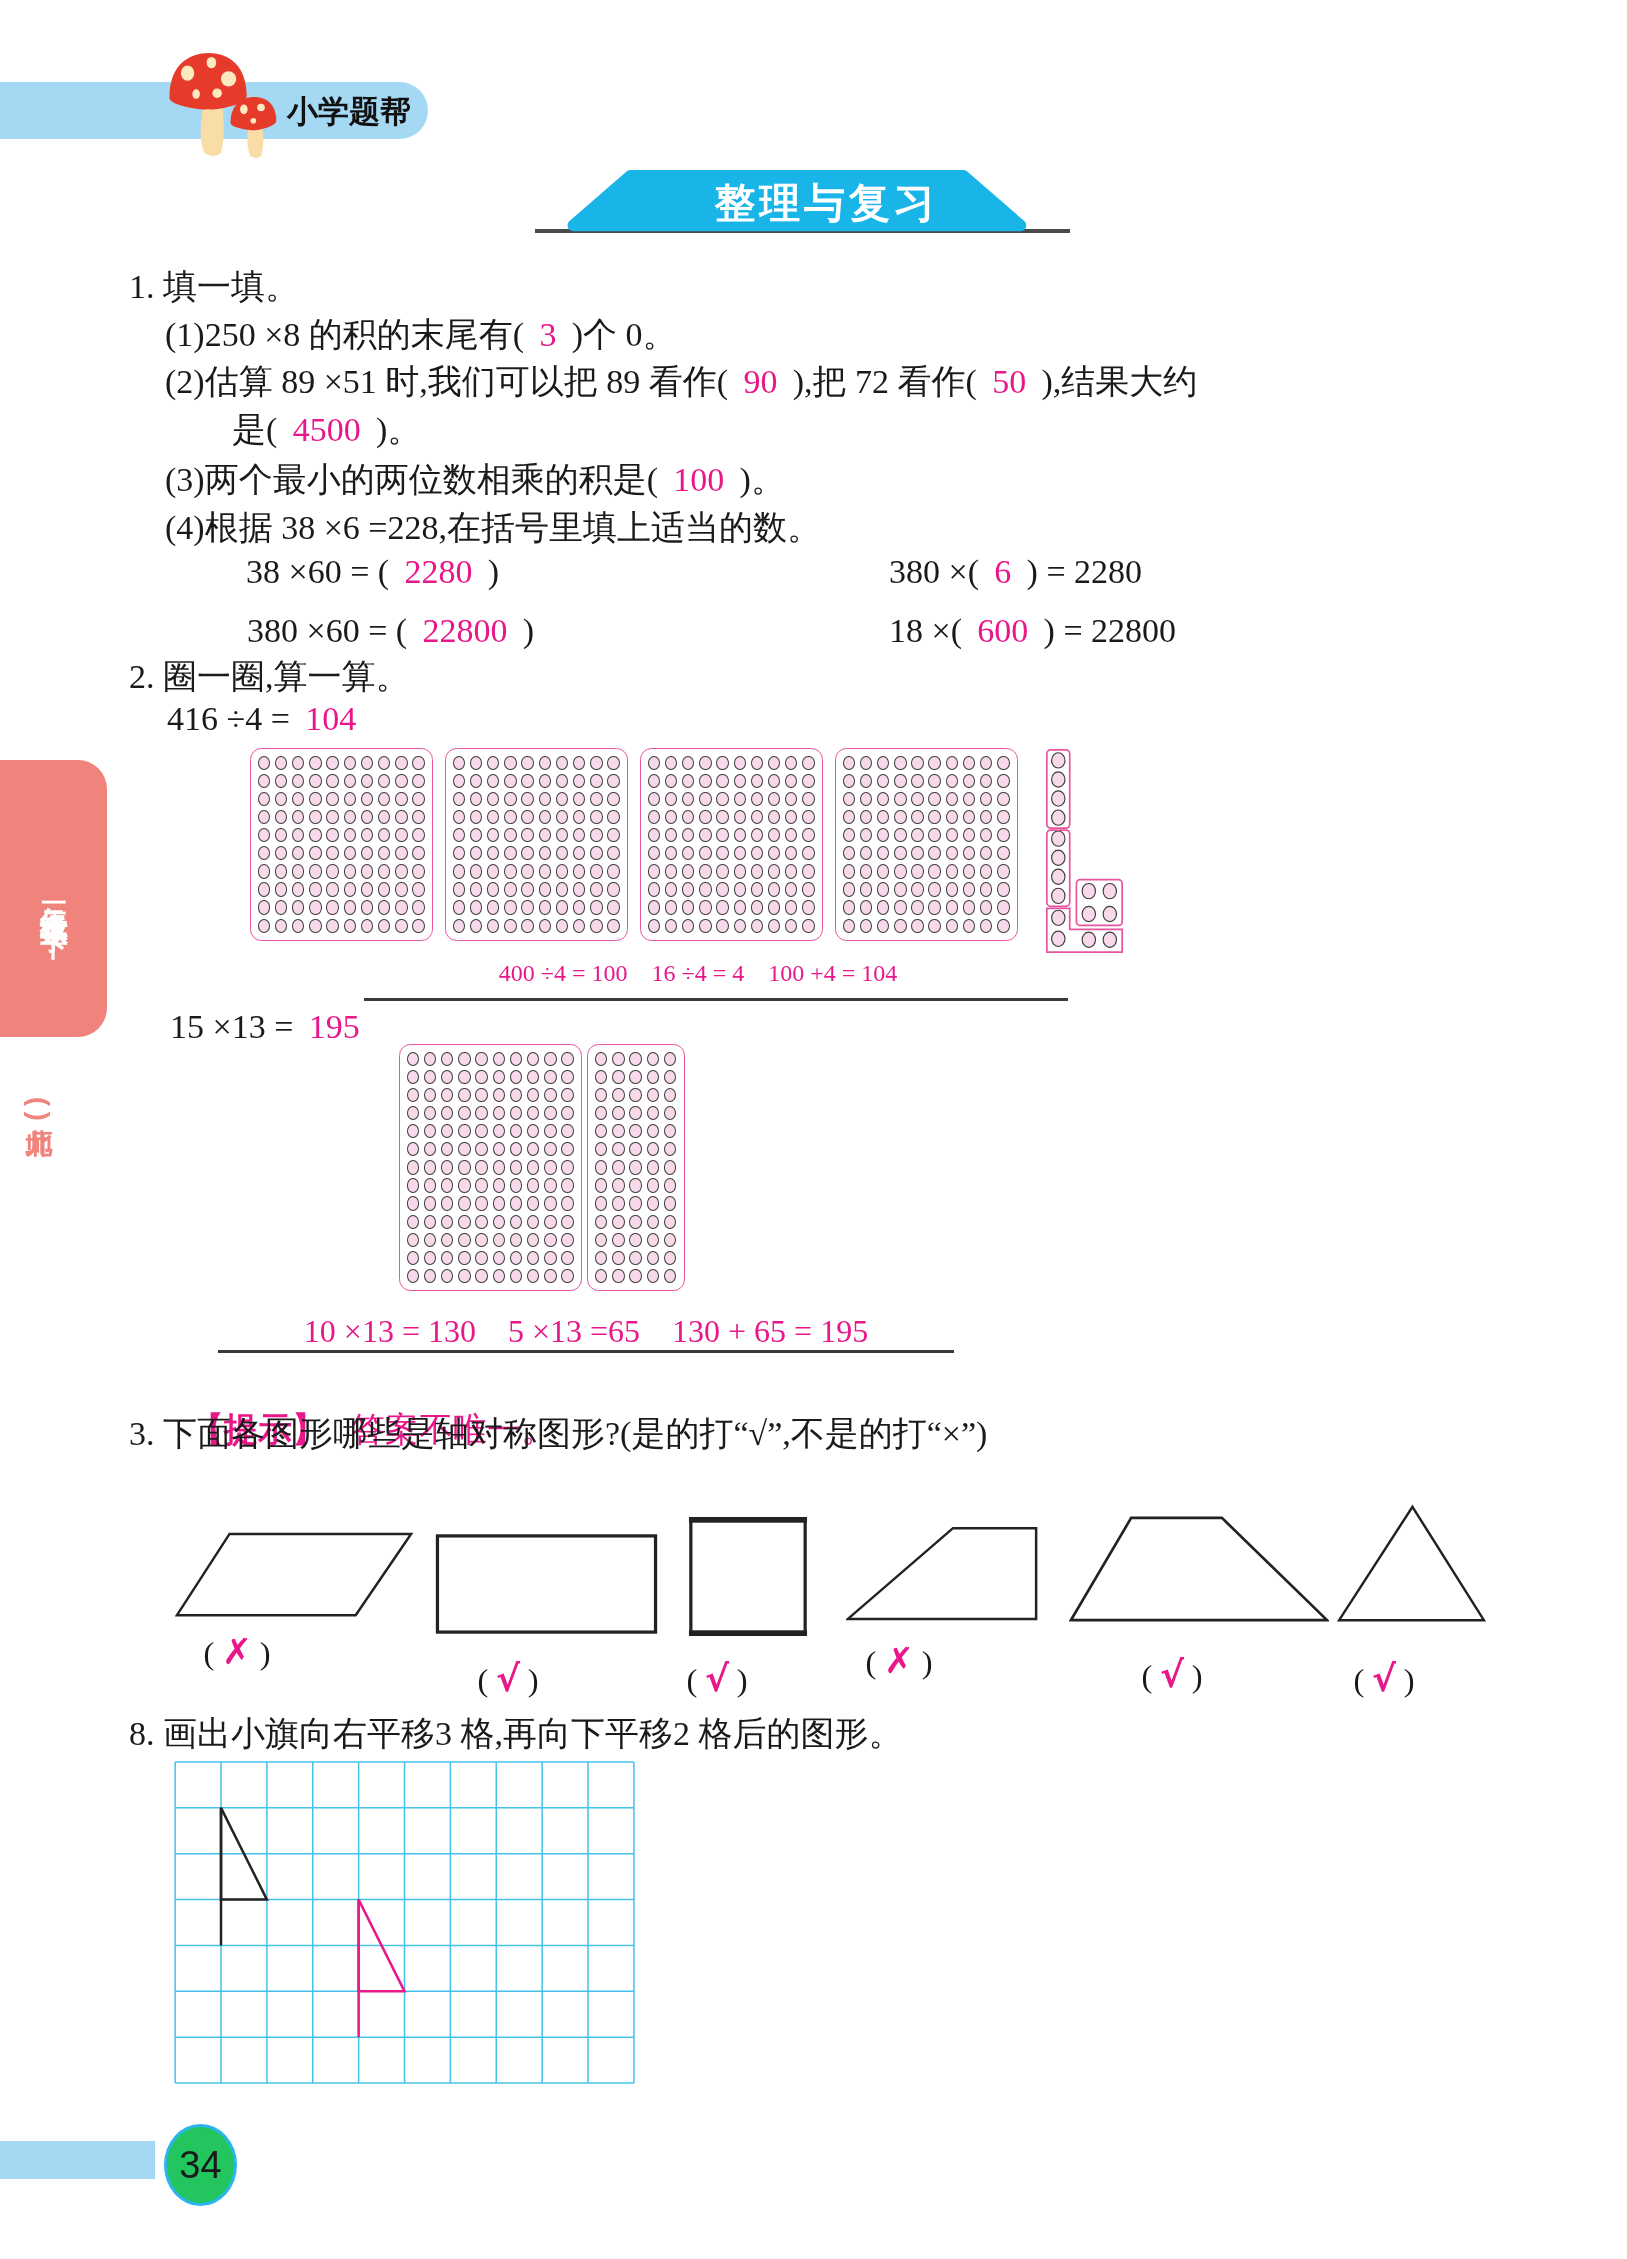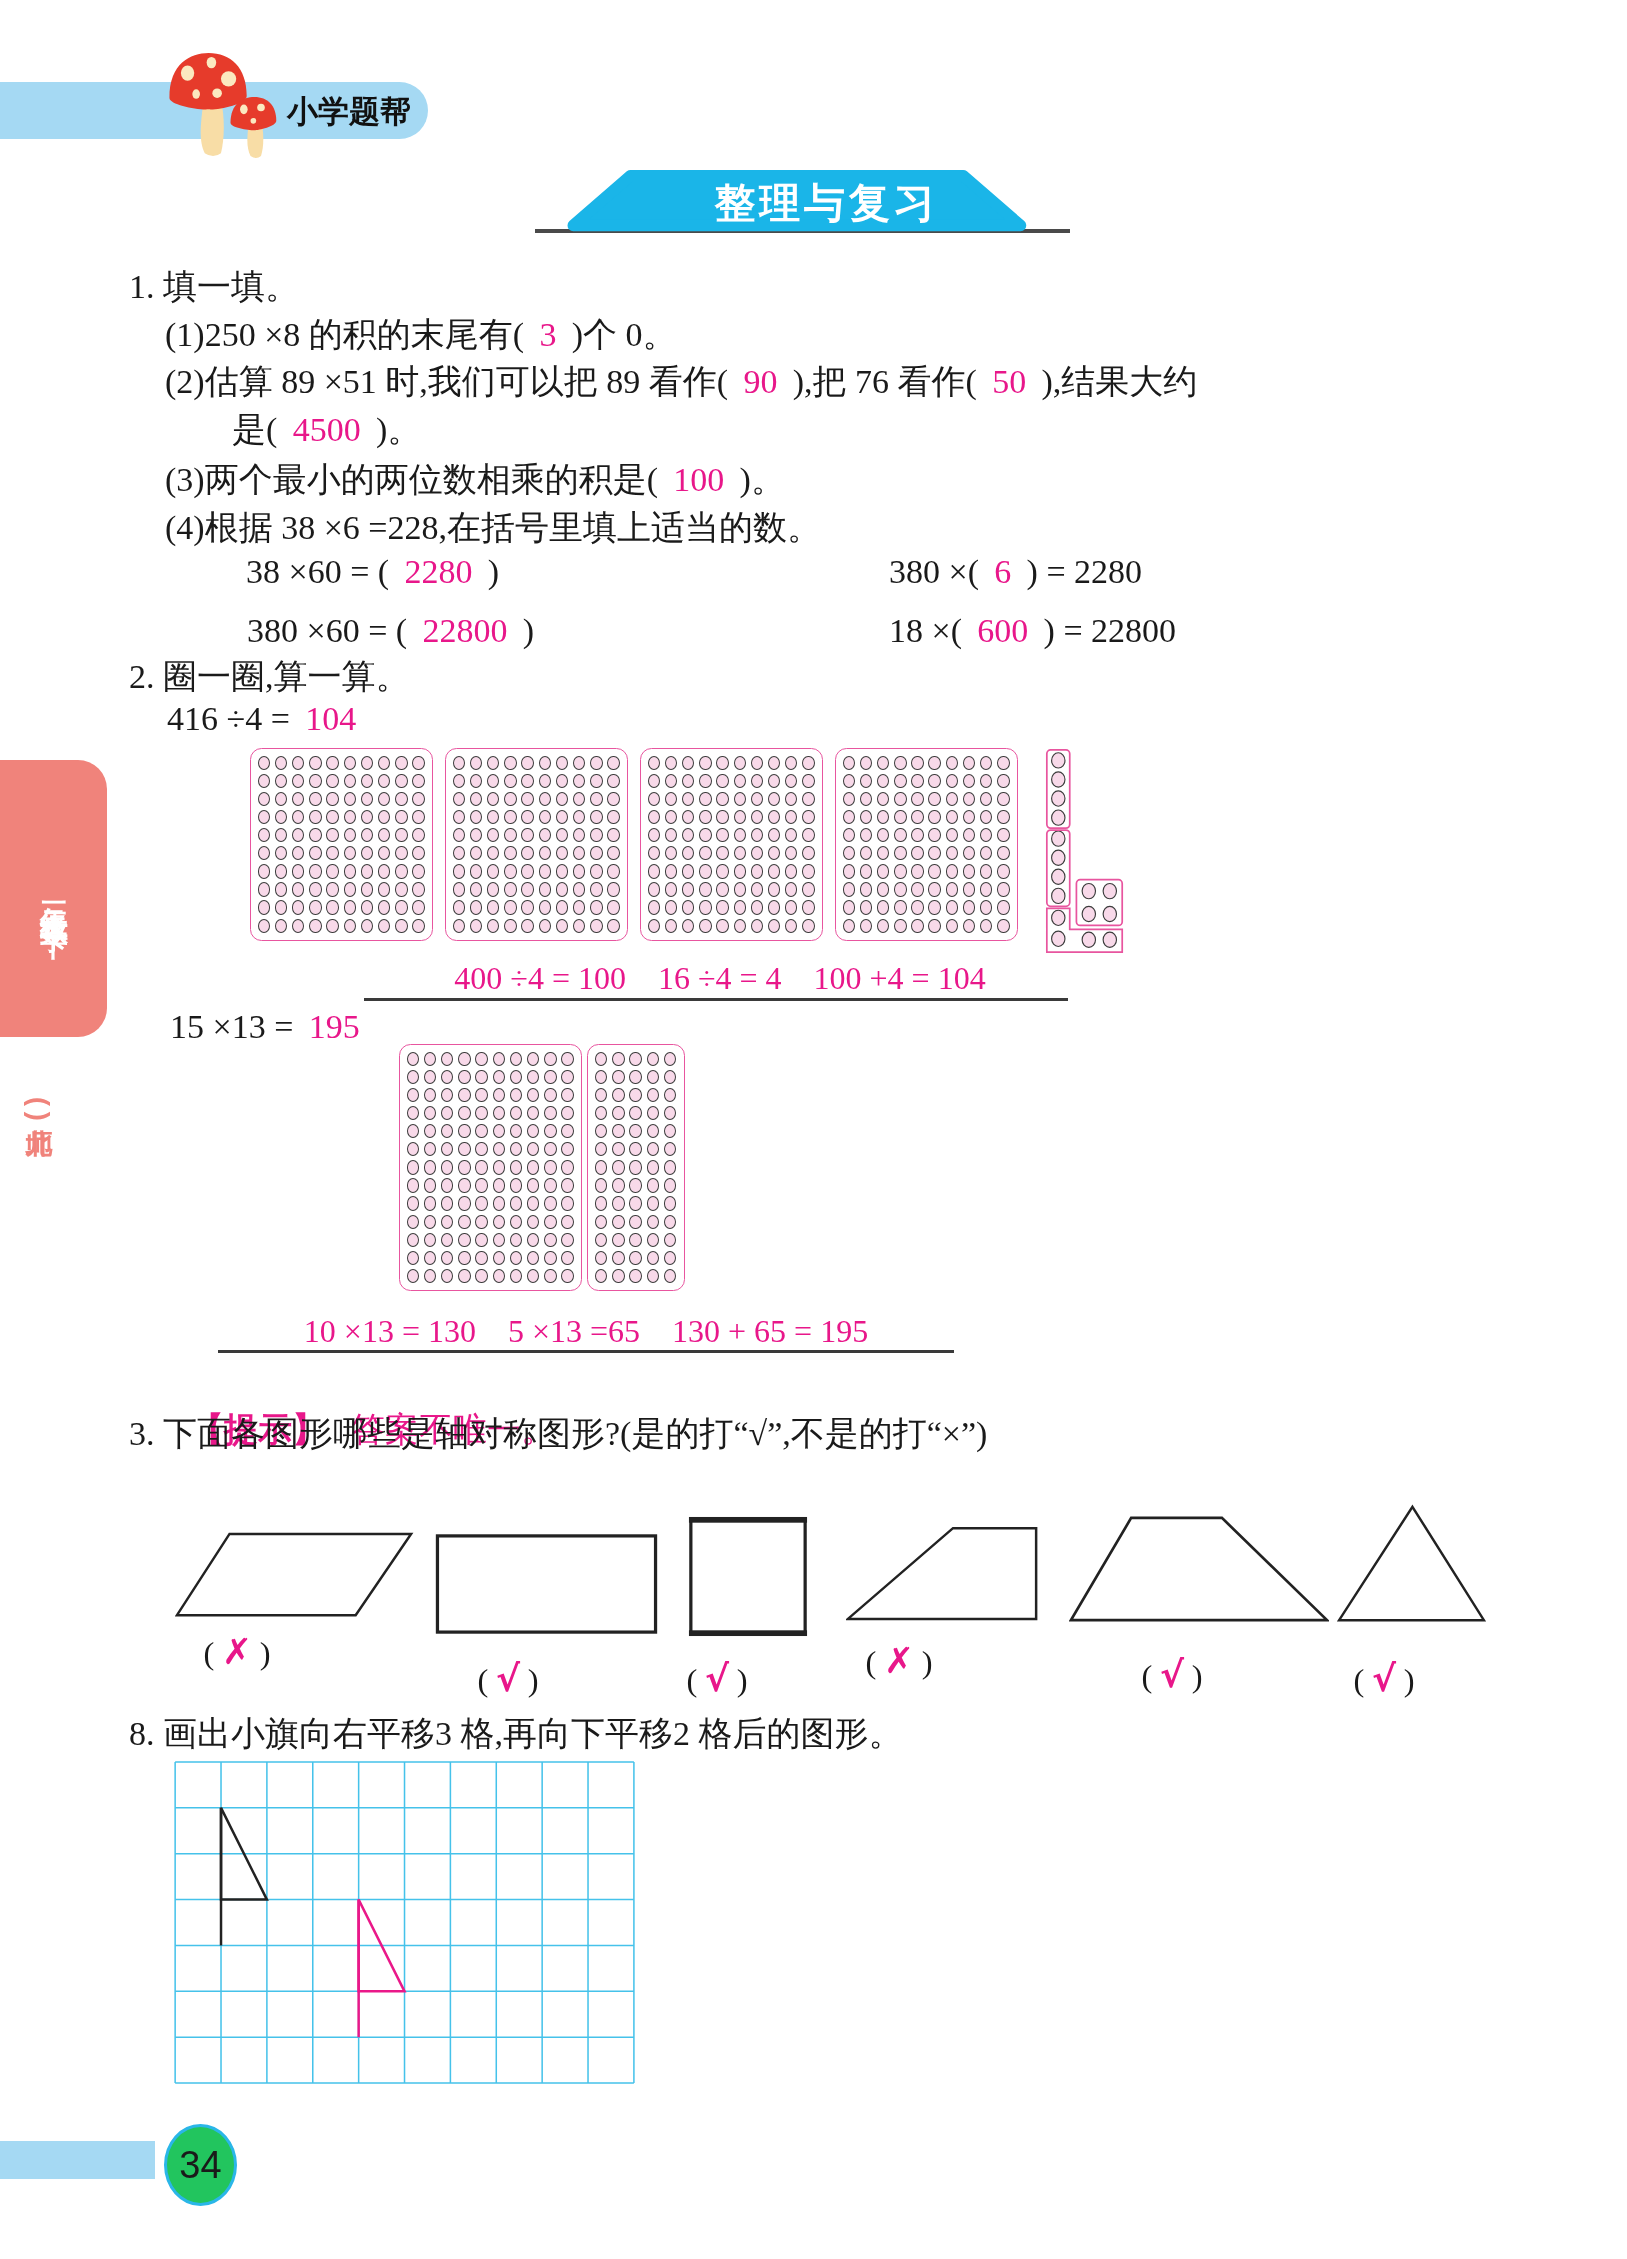--- a/index.html
+++ b/index.html
@@ -84,21 +84,21 @@
     <div class="banner-title">整理与复习</div>
   </div>
 
   <div class="side-tab">
     <span class="side-tab-label">三年级数学・下</span>
   </div>
   <div class="edition">(北师)</div>
 
   <div class="line" style="left:129px;top:264px">1. 填一填。</div>
   <div class="line" style="left:165px;top:312px"><span class="tx">(1)250 ×8 的积的末尾有(</span><span class="ans">3</span><span class="tx">)个 0。</span></div>
-  <div class="line" style="left:165px;top:359px"><span class="tx">(2)估算 89 ×51 时,我们可以把 89 看作(</span><span class="ans">90</span><span class="tx">),把 76 看作(</span><span class="ans">50</span><span class="tx">),结果大约</span></div>
+  <div class="line" style="left:165px;top:359px"><span class="tx">(2)估算 89 ×51 时,我们可以把 89 看作(</span><span class="ans">90</span><span class="tx">),把 72 看作(</span><span class="ans">50</span><span class="tx">),结果大约</span></div>
   <div class="line" style="left:232px;top:407px"><span class="tx">是(</span><span class="ans">4500</span><span class="tx">)。</span></div>
   <div class="line" style="left:165px;top:457px"><span class="tx">(3)两个最小的两位数相乘的积是(</span><span class="ans">100</span><span class="tx">)。</span></div>
   <div class="line" style="left:165px;top:505px"><span class="tx">(4)根据 38 ×6 =228,在括号里填上适当的数。</span></div>
   <div class="line" style="left:246px;top:553px"><span class="tx">38 ×60 = (</span><span class="ans">2280</span><span class="tx">)</span></div>
   <div class="line" style="left:889px;top:553px"><span class="tx">380 ×(</span><span class="ans">6</span><span class="tx">) = 2280</span></div>
   <div class="line" style="left:247px;top:612px"><span class="tx">380 ×60 = (</span><span class="ans">22800</span><span class="tx">)</span></div>
   <div class="line" style="left:889px;top:612px"><span class="tx">18 ×(</span><span class="ans">600</span><span class="tx">) = 22800</span></div>
 
   <div class="line" style="left:129px;top:654px">2. 圈一圈,算一算。</div>
   <div class="line" style="left:167px;top:700px"><span class="tx">416 ÷4 =</span><span class="ans">104</span></div>
@@ -534,21 +534,21 @@
         <ellipse cx="71" cy="201" rx="7" ry="8"></ellipse>
     </g>
     <g fill="none" stroke="#e8559f" stroke-width="1.8">
       <rect x="5" y="2" width="24" height="82" rx="4"></rect>
       <rect x="5" y="86" width="24" height="80" rx="4"></rect>
       <polygon points="5,168 29,168 29,190 84,190 84,214 5,214"></polygon>
       <rect x="36" y="138" width="48" height="48" rx="4"></rect>
     </g>
   </svg>
 
-  <div class="line mg center" style="left:368px;top:960px;width:704px;font-size:32px">400 ÷4 = 100    16 ÷4 = 4    100 +4 = 104</div>
+  <div class="line mg center" style="left:346px;top:960px;width:704px;font-size:24px">400 ÷4 = 100    16 ÷4 = 4    100 +4 = 104</div>
   <div class="rule" style="left:364px;top:998px;width:704px"></div>
 
   <div class="line" style="left:170px;top:1008px"><span class="tx">15 ×13 =</span><span class="ans">195</span></div>
 
   <div class="dg-row" style="left:399px;top:1044px;gap:4.8px">
     <div class="dotgrid" style="grid-template-columns: repeat(10, 13.4px);">
         <span class="dot"></span>
         <span class="dot"></span>
         <span class="dot"></span>
         <span class="dot"></span>

